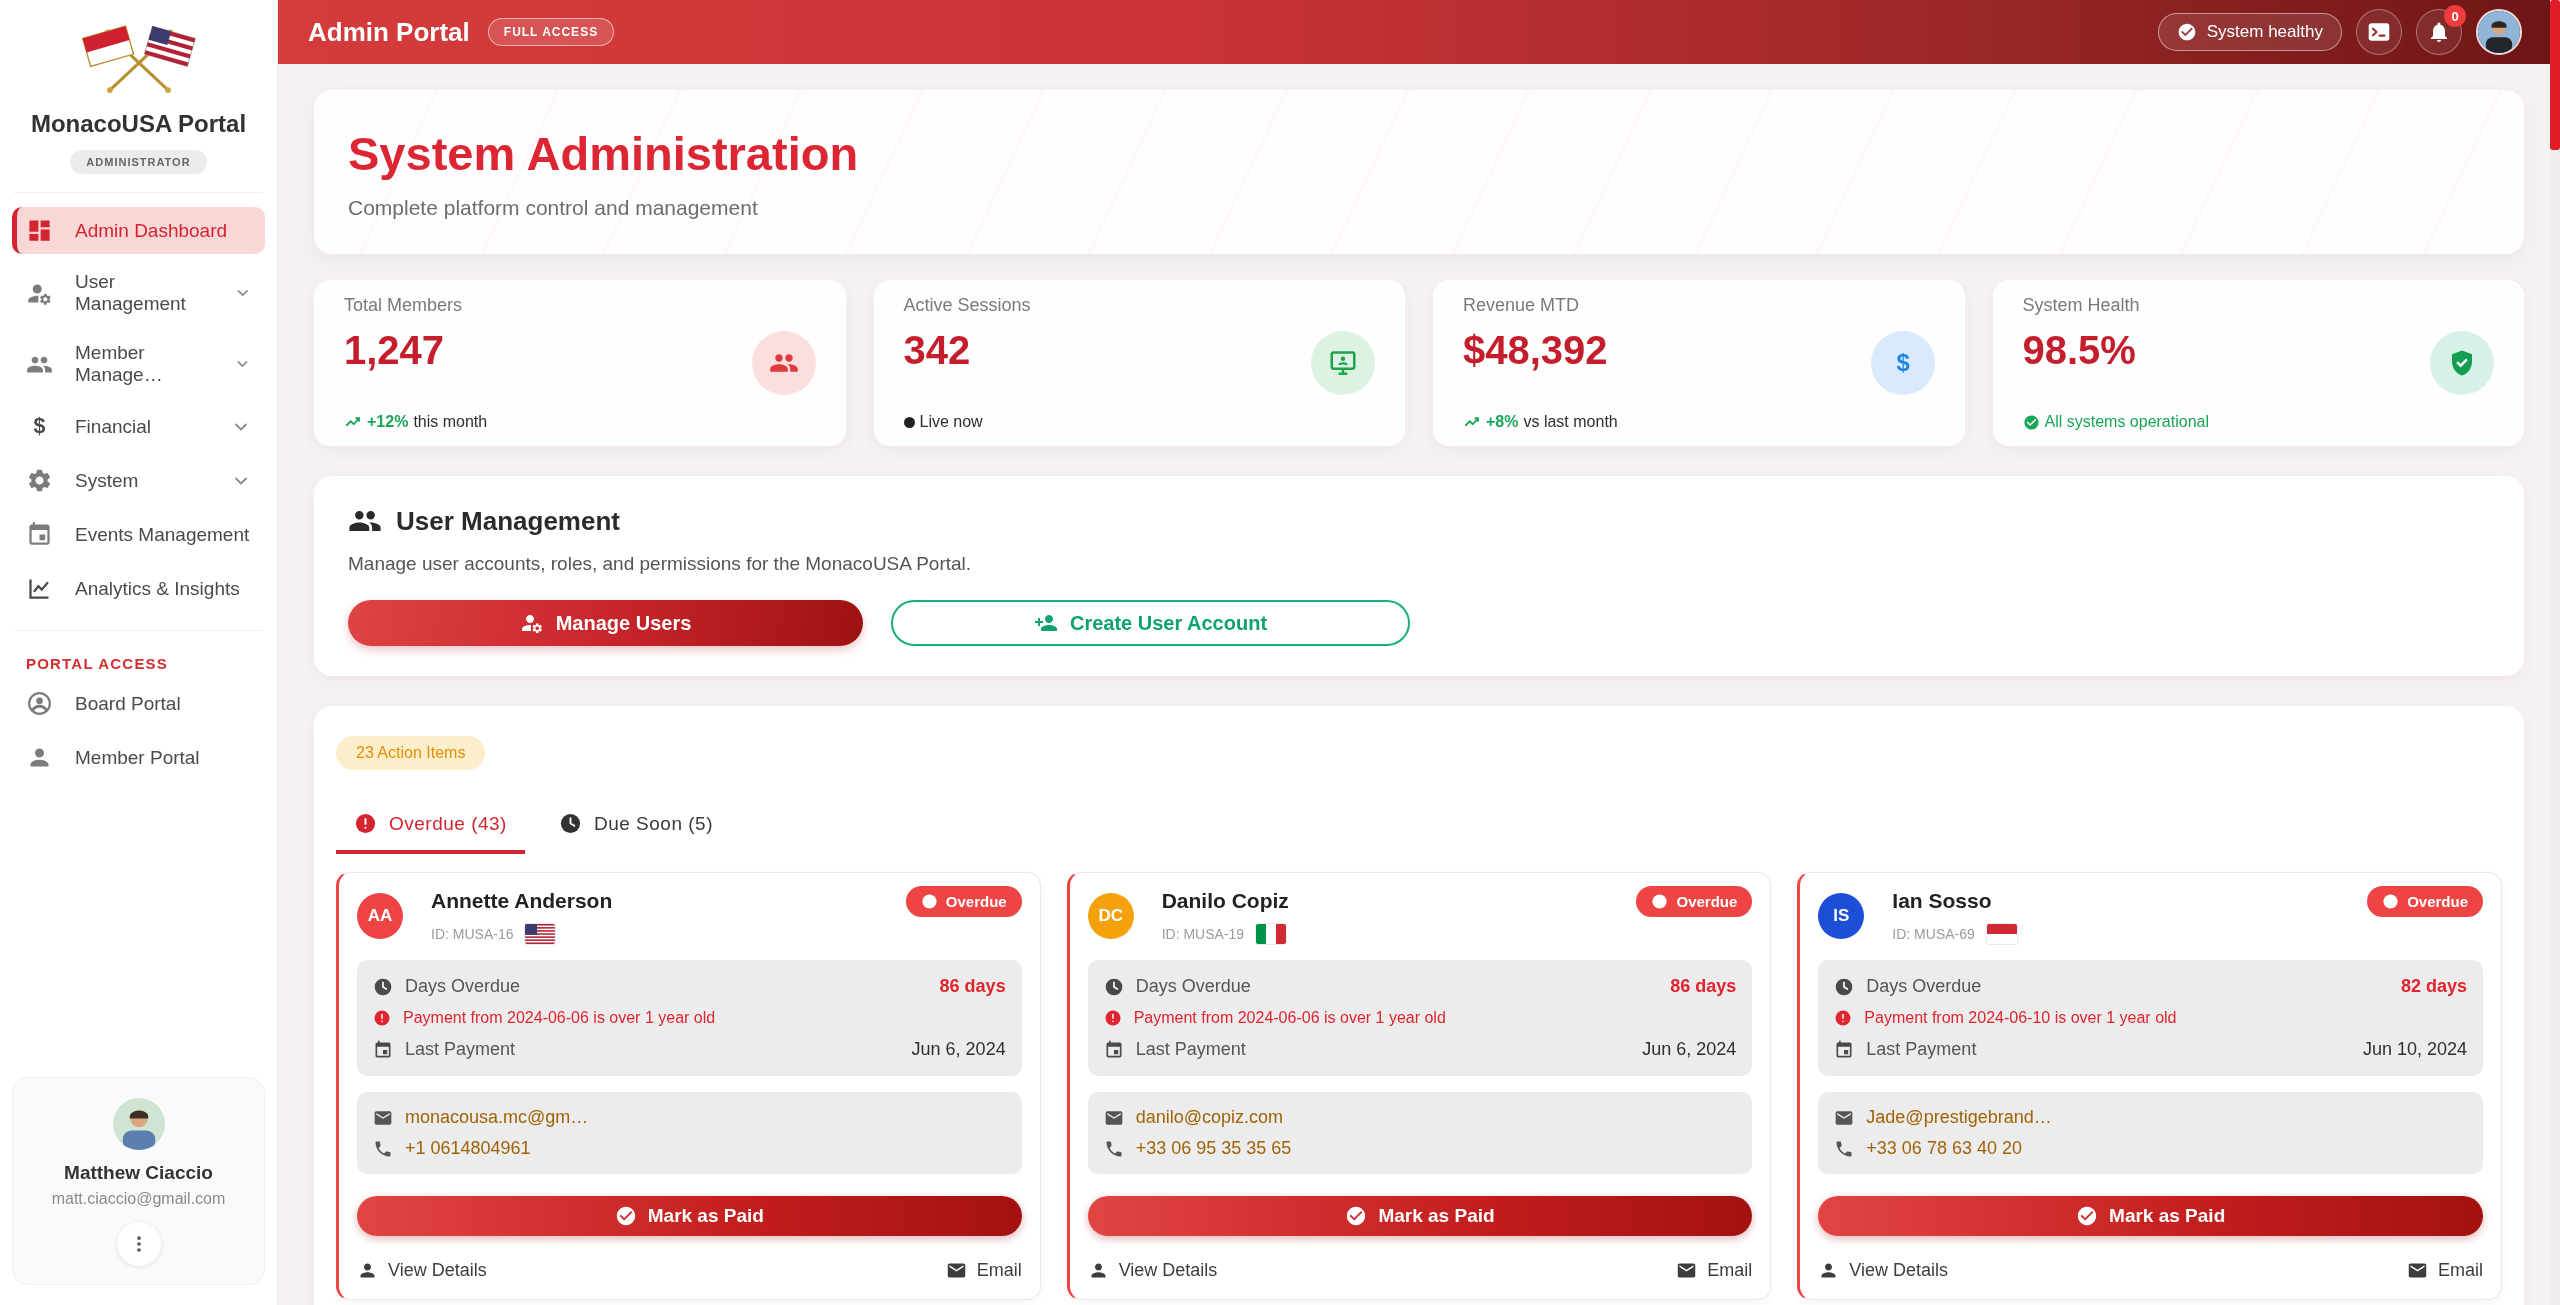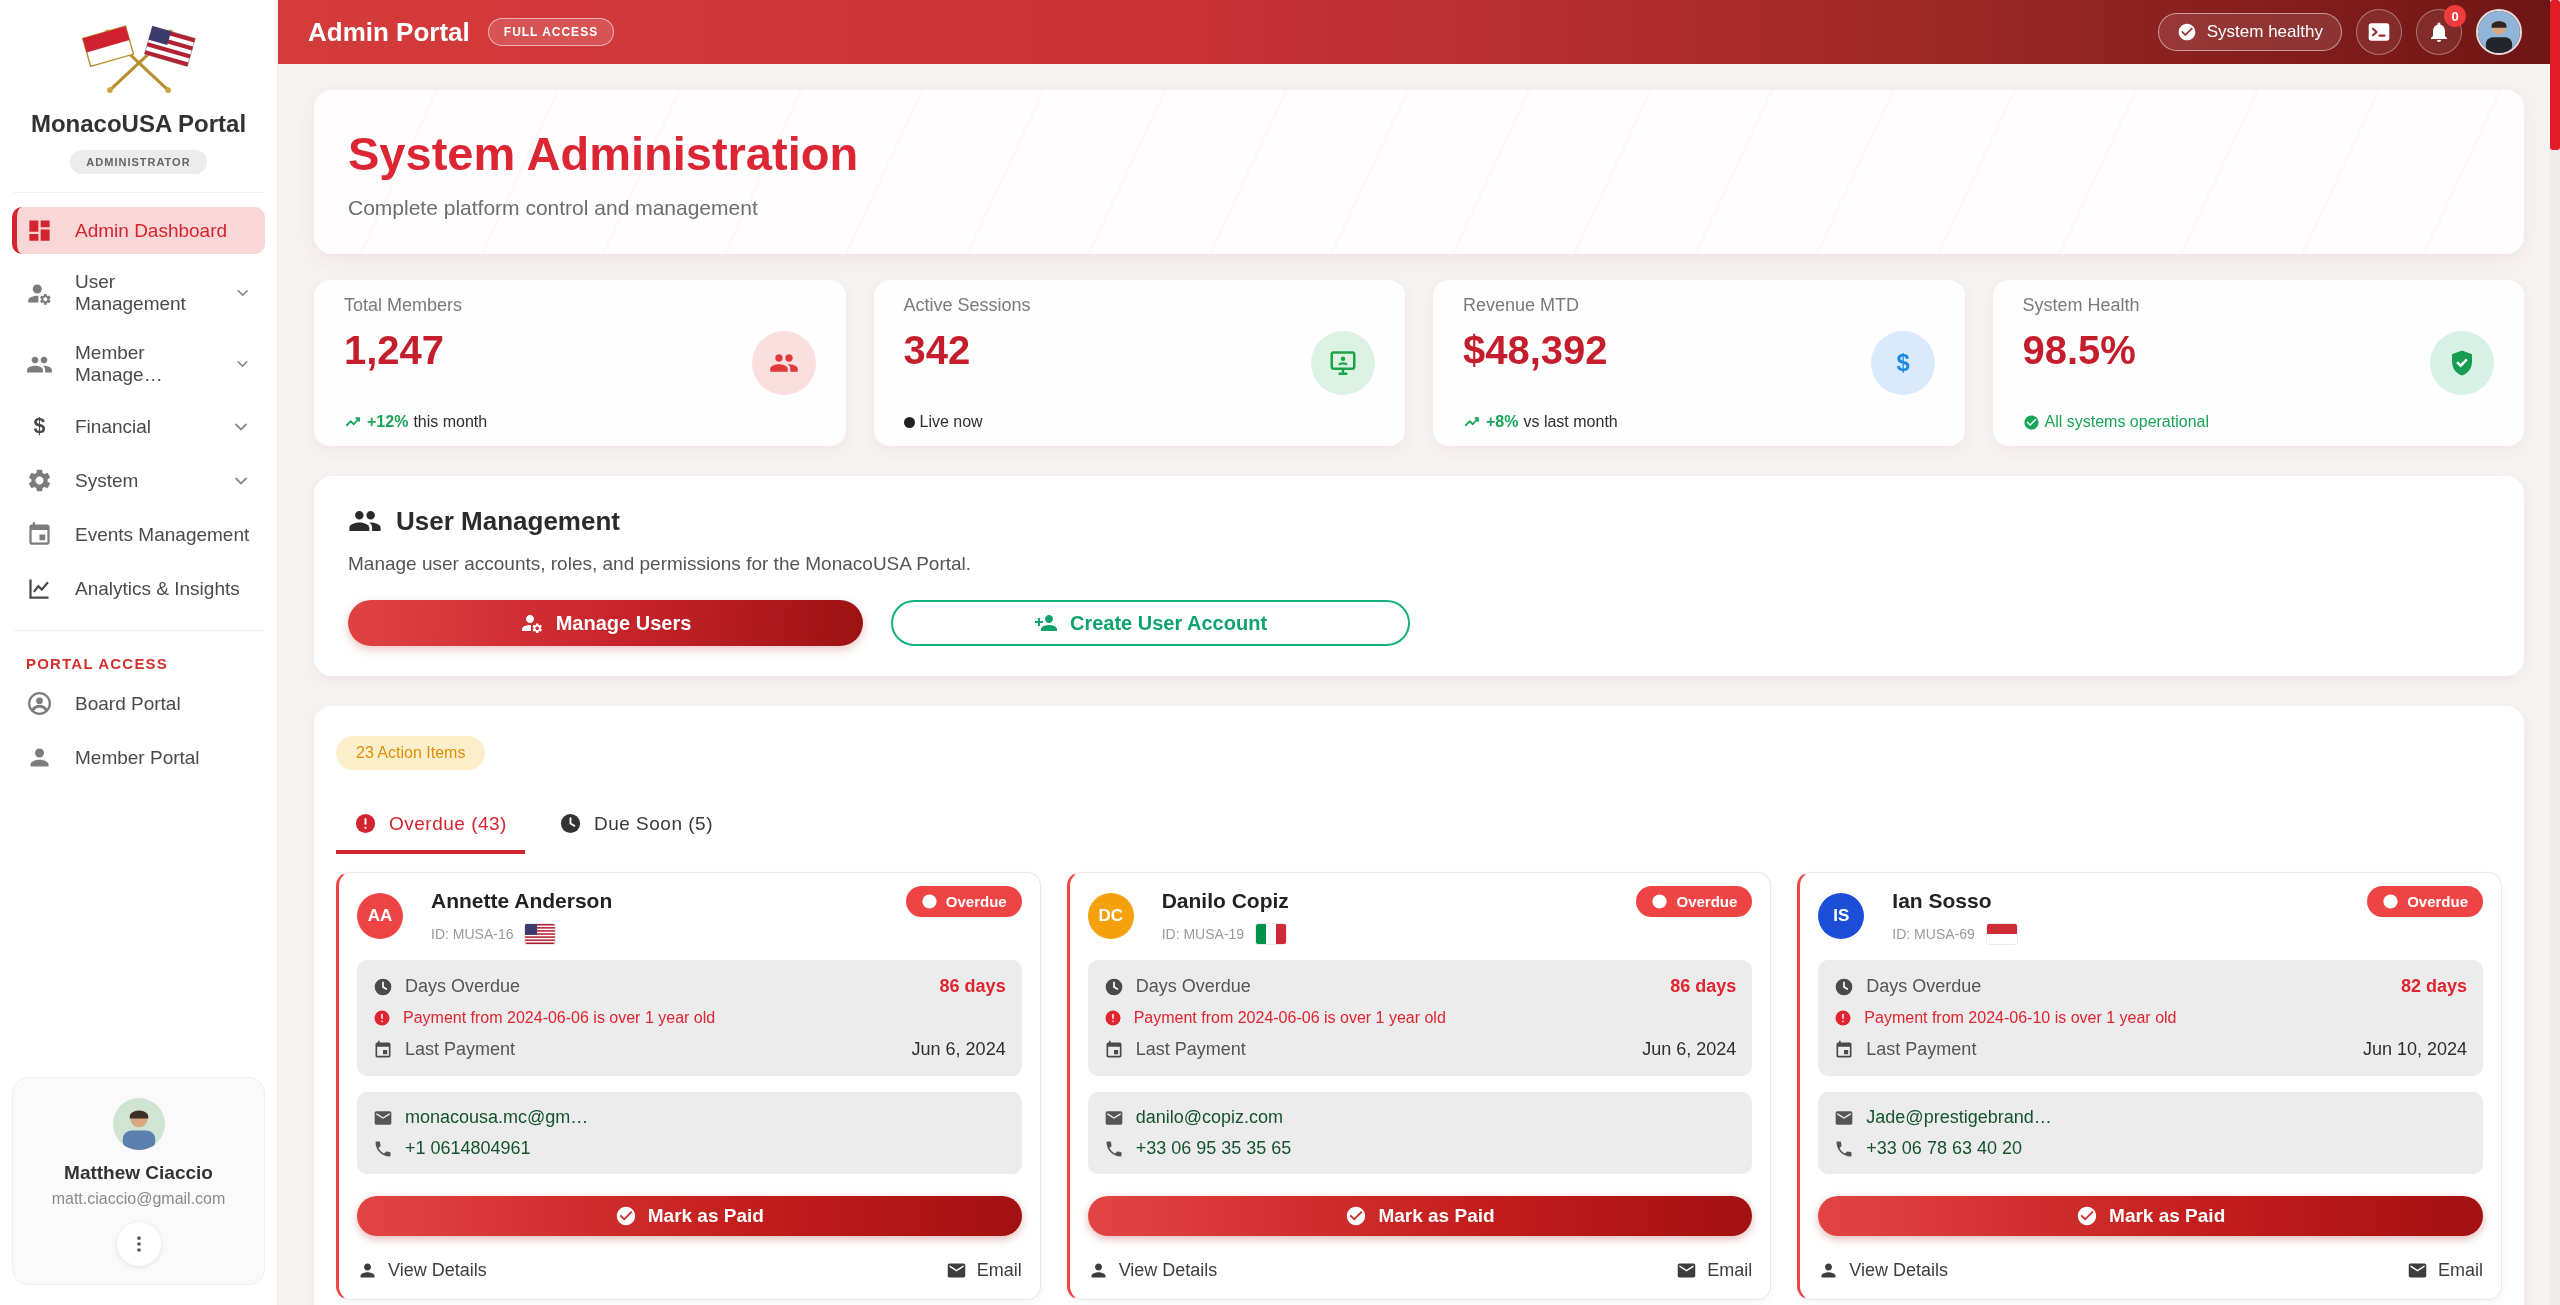--- a/index.html
+++ b/index.html
@@ -112,21 +112,21 @@
   .status-pill { margin-left:auto; background:#ef4444; color:#fff; font-size:15px; font-weight:bold;
                  border-radius:999px; padding:7px 15px; display:flex; gap:8px; align-items:center; flex-shrink:0; }
   .status-pill svg { width:17px; height:17px; fill:#fff; }
   .panel { background:#ececec; border-radius:10px; padding:10px 16px; margin-top:16px; }
   .prow { display:flex; align-items:center; gap:12px; font-size:18px; color:#555; padding:6px 0; }
   .prow svg { width:20px; height:20px; fill:#4a4a4a; flex-shrink:0; }
   .prow .val { margin-left:auto; color:#2f2f2f; }
   .prow .days-val { margin-left:auto; color:#e02430; font-weight:bold; }
   .warn-row { display:flex; align-items:center; gap:12px; font-size:16px; color:#e02430; padding:6px 0; }
   .warn-row svg { width:18px; height:18px; fill:#e02430; flex-shrink:0; }
-  .crow { display:flex; align-items:center; gap:12px; font-size:18px; color:#14532d; padding:5px 0; cursor:pointer; }
+  .crow { display:flex; align-items:center; gap:12px; font-size:18px; color:#a16207; padding:5px 0; cursor:pointer; }
   .crow svg { width:20px; height:20px; fill:#555; flex-shrink:0; }
   .paid-btn { margin-top:22px; height:40px; border-radius:999px;
               background:linear-gradient(90deg,#e24444 0%,#c21d1d 60%,#a31111 100%); color:#fff; font-size:19px;
               font-weight:bold; display:flex; align-items:center; justify-content:center; gap:11px;
               box-shadow:0 3px 8px rgba(170,20,20,.3); cursor:pointer; }
   .paid-btn svg { width:22px; height:22px; }
   .mfoot { display:flex; justify-content:space-between; margin-top:24px; font-size:18px; color:#3d3d3d; }
   .mlink { display:flex; align-items:center; gap:10px; cursor:pointer; }
   .mlink svg { width:21px; height:21px; fill:#3d3d3d; }
 

